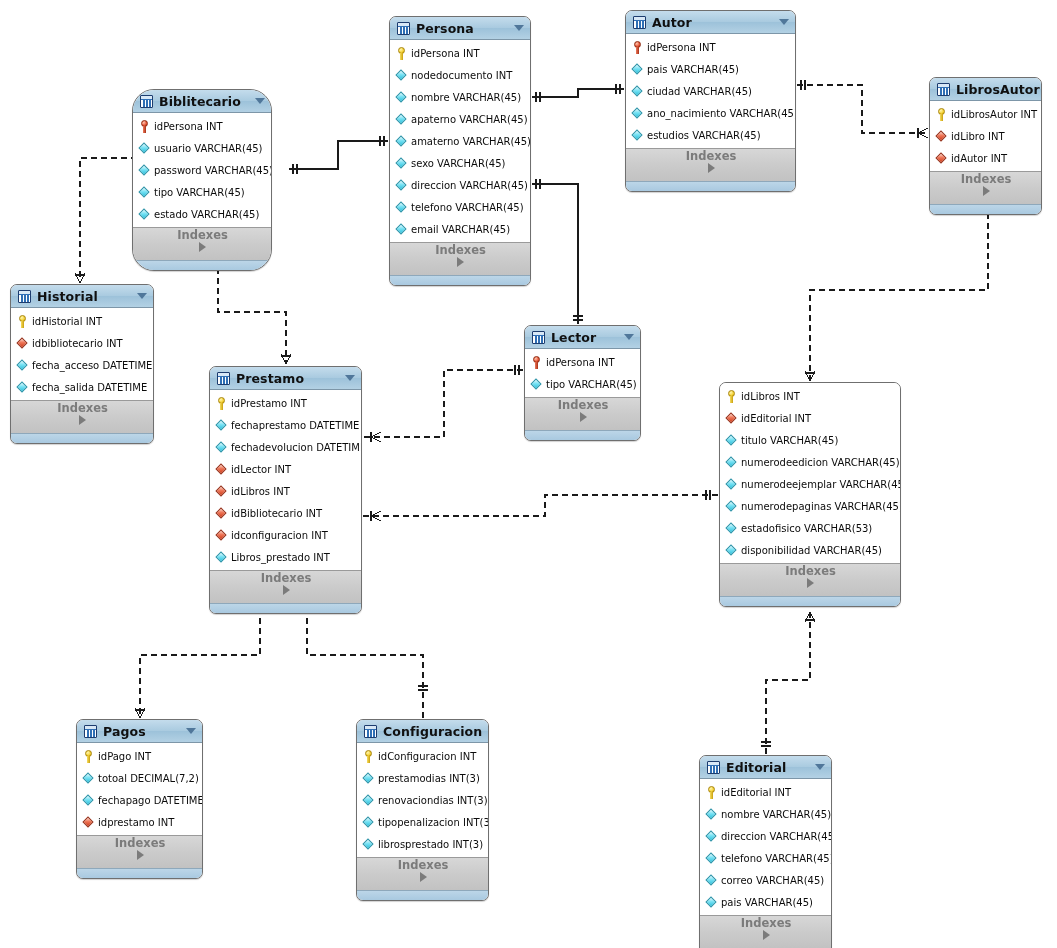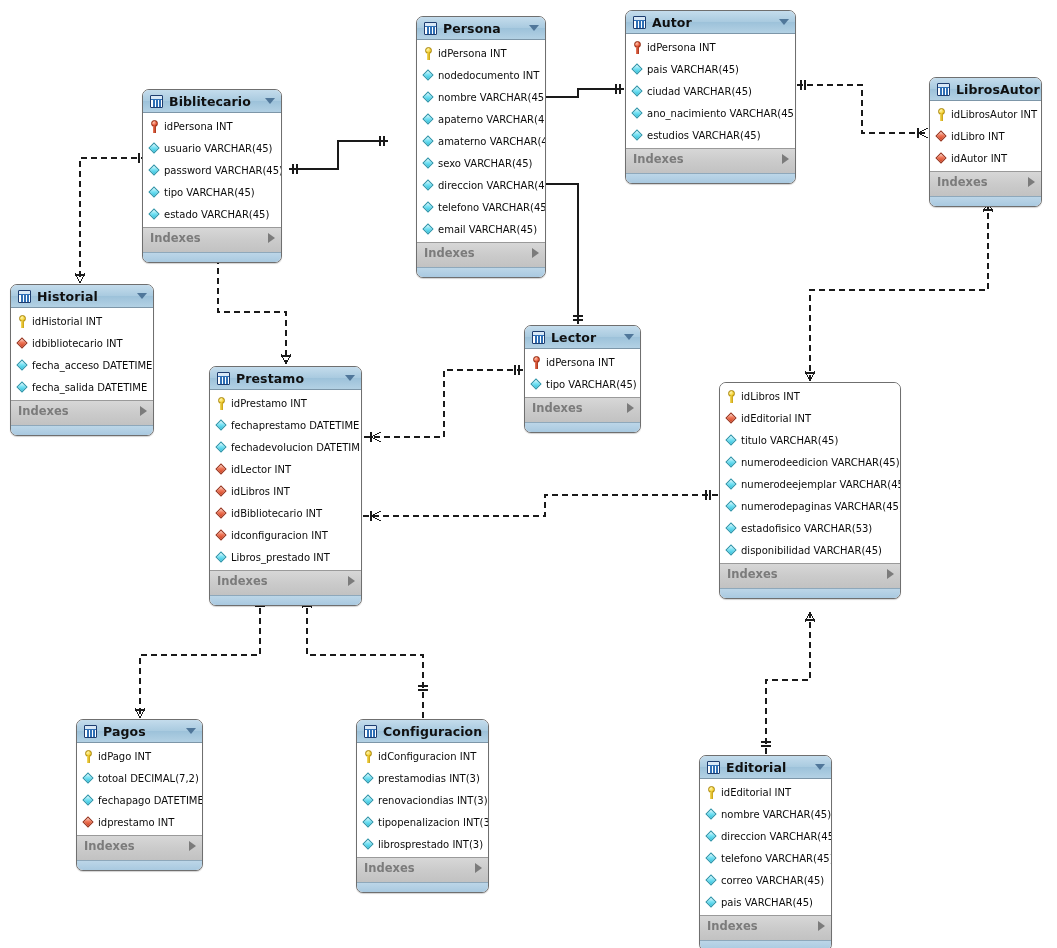--- a/index.html
+++ b/index.html
@@ -160,23 +160,24 @@
     width: 8px; height: 8px;
     background: linear-gradient(135deg, #ffd9cd 0%, #f07a5c 42%, #d03a18 100%);
     border: 1px solid #96301a;
     box-sizing: border-box;
     transform: rotate(45deg);
   }
   .tb-indexes {
     display: flex;
     align-items: center;
     height: 20px;
-    padding: 0 6px 4px 7px;
+    padding: 0 6px 12px 7px;
     background: linear-gradient(to bottom, #d7d7d7 0%, #cbcbcb 50%, #c2c2c2 100%);
     border-top: 1px solid #9a9a9a;
+    flex-direction: column;
   }
   .tb-indexes .lbl {
     font-size: 11.5px;
     font-weight: bold;
     color: #7b7b7b;
     flex: 1 1 auto;
     white-space: nowrap;
   }
   .tb-indexes .arw {
     width: 0; height: 0;
@@ -296,21 +297,21 @@
       <g>
         <path d="M302,606 L312,606"></path>
         <path d="M307,598 L302,608 M307,598 L312,608"></path>
         <path d="M418,686 L428,686 M418,690 L428,690"></path>
       </g>
 
     </g>
   </svg>
 
   <div id="tables-layer">
-      <div class="table-box" style="left: 389px; top: 16px; width: 130px; margin-left: 27px;">
+      <div class="table-box" style="left: 389px; top: 16px; width: 142px;">
         <div class="tb-header">
           <span class="tb-ico"></span>
           <span class="tb-title">Persona</span>
           <span class="tb-caret"></span>
         </div>
         <div class="tb-cols">
           <div class="col-row">
             <span class="k pk"></span>
             <span class="col-name">idPersona INT</span>
           </div>
@@ -406,21 +407,21 @@
             <span class="k dr"></span>
             <span class="col-name">idAutor INT</span>
           </div>
         </div>
         <div class="tb-indexes">
           <span class="lbl">Indexes</span>
           <span class="arw"></span>
         </div>
         <div class="tb-footer"></div>
       </div>
-      <div class="table-box" style="left: 142px; top: 89px; width: 140px;">
+      <div class="table-box" style="left: 132px; top: 89px; width: 140px; border-radius: 22px;">
         <div class="tb-header">
           <span class="tb-ico"></span>
           <span class="tb-title">Biblitecario</span>
           <span class="tb-caret"></span>
         </div>
         <div class="tb-cols">
           <div class="col-row">
             <span class="k pkr"></span>
             <span class="col-name">idPersona INT</span>
           </div>

